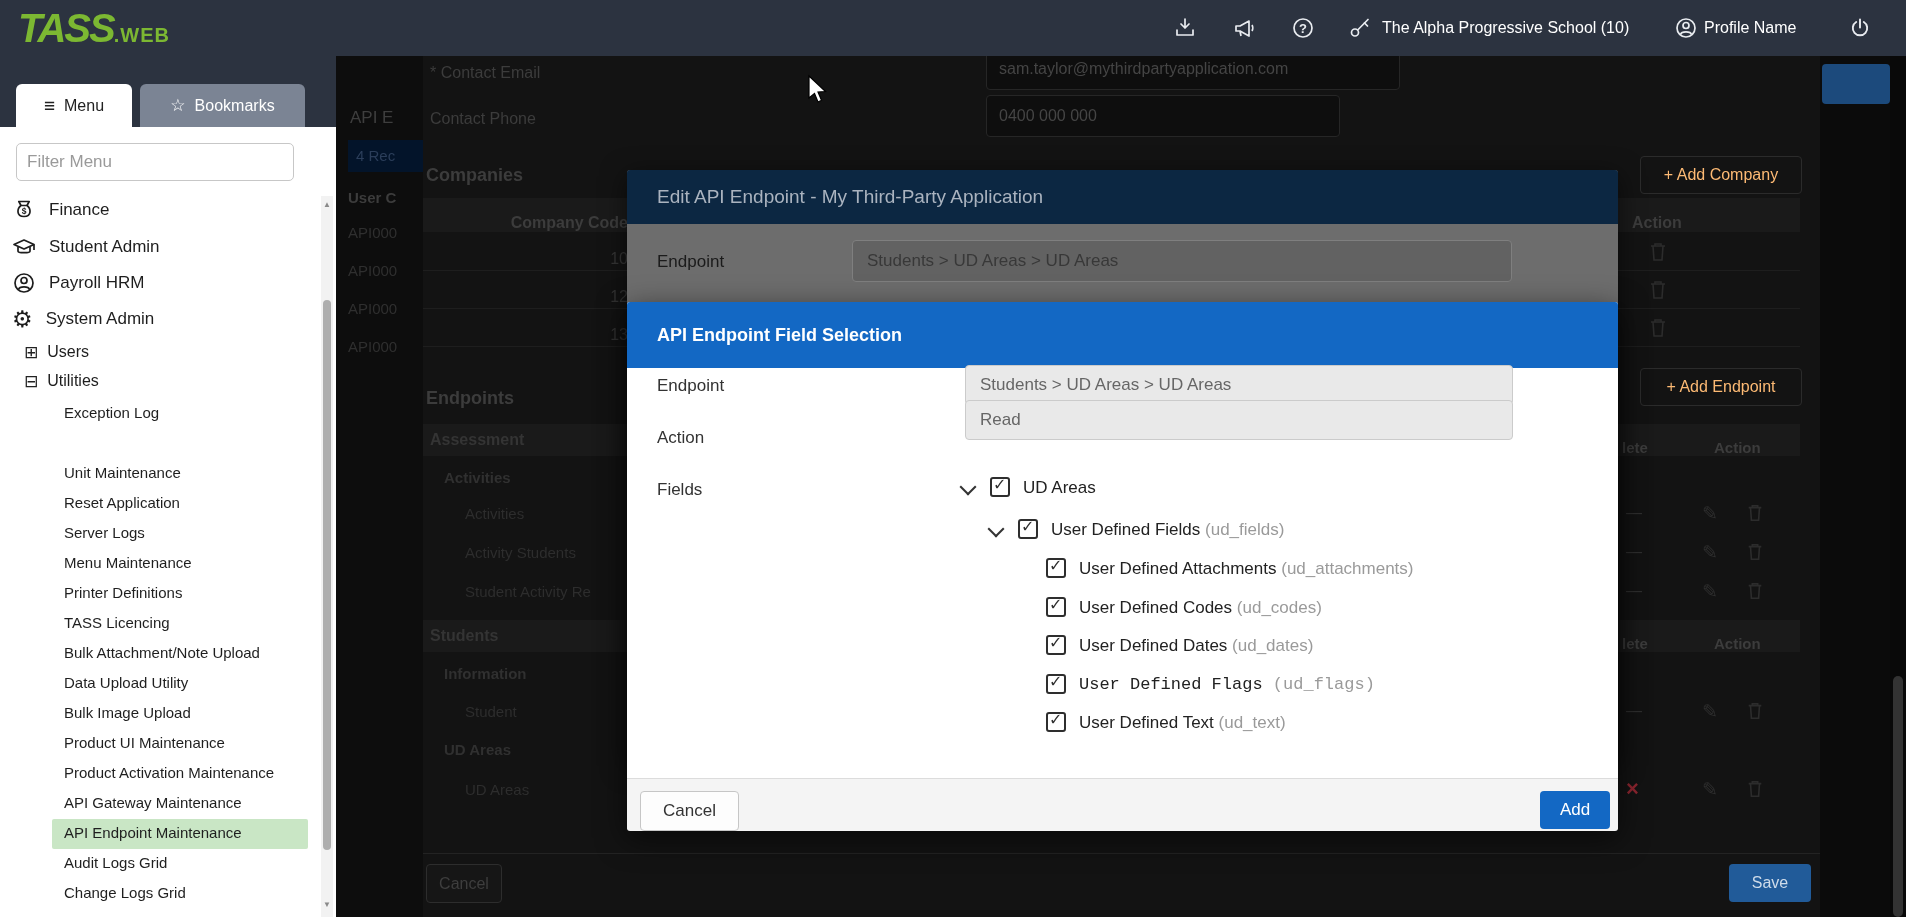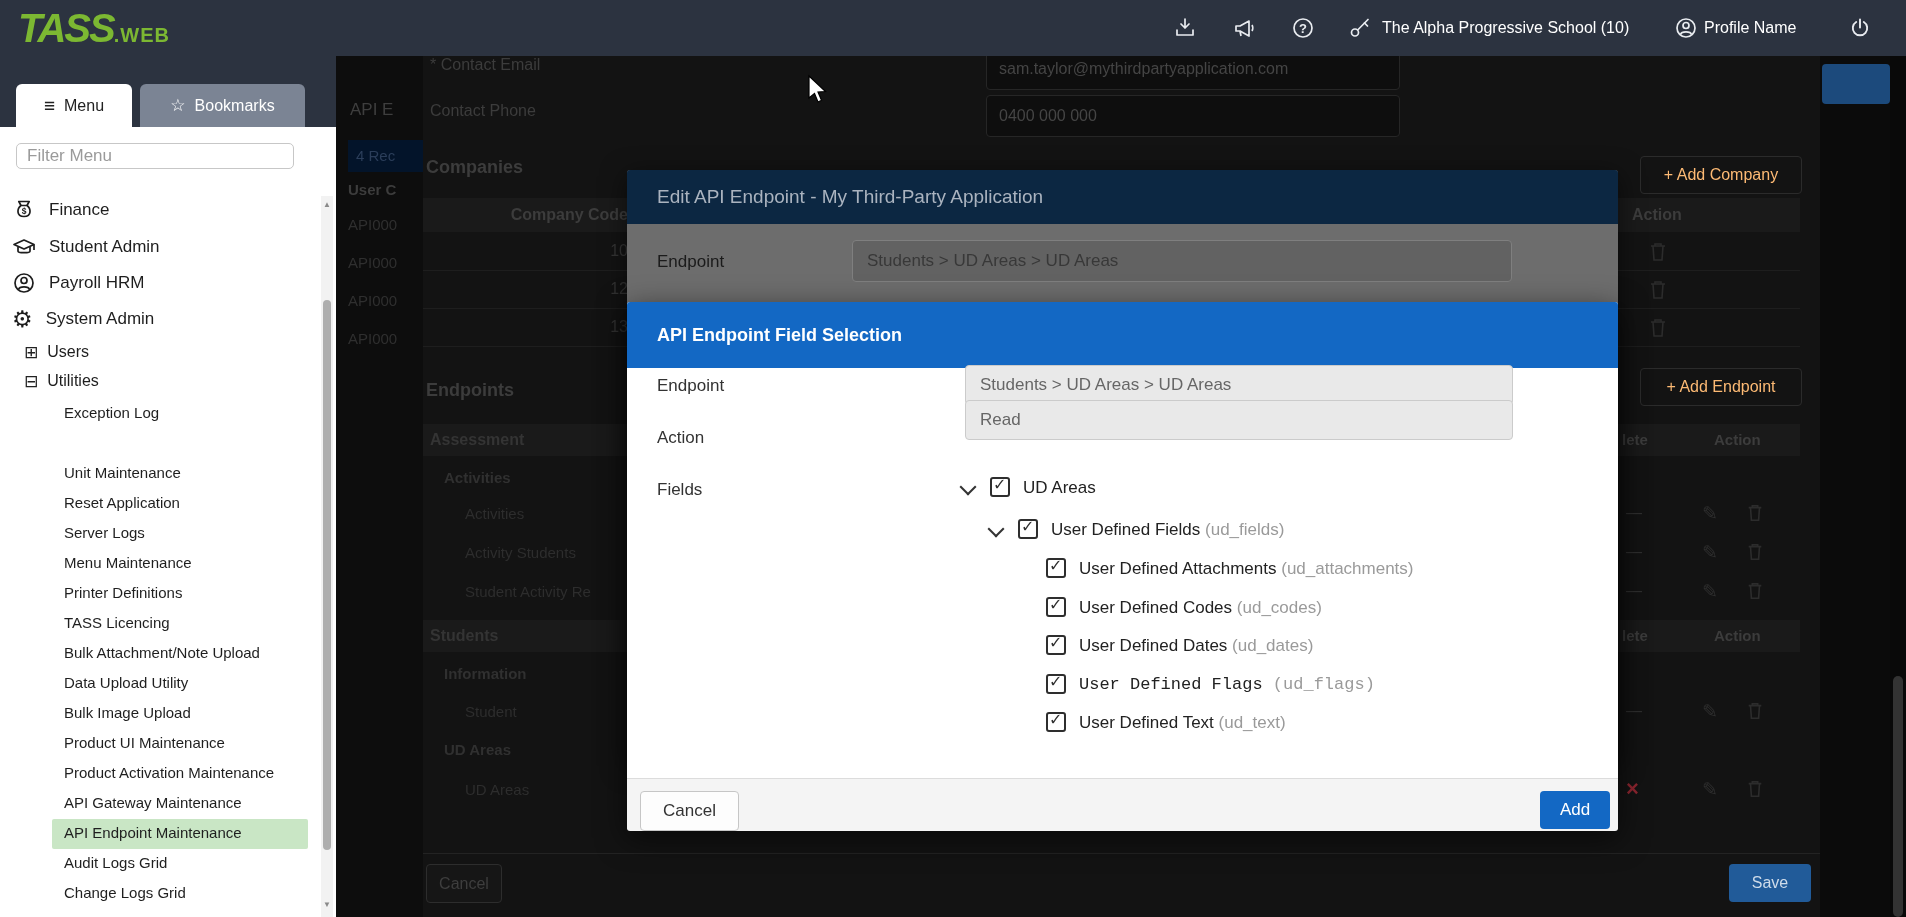--- a/index.html
+++ b/index.html
@@ -15,38 +15,38 @@
   .logo-suffix{font-size:20px;font-weight:bold;color:#7cb832;letter-spacing:1px;}
   .tb-ico{top:16px;width:24px;height:24px;z-index:31;}
   .tb-txt{top:19px;color:#fff;font-size:16px;z-index:31;}
   
   .tab{top:84px;height:43px;border-radius:6px 6px 0 0;display:flex;align-items:center;
        justify-content:center;gap:9px;font-size:16px;z-index:31;cursor:default;}
   #tab-menu{left:16px;width:116px;background:#fff;color:#222;}
   #tab-bookmarks{left:140px;width:165px;background:#7b8494;color:#fff;}
   
   #sidebar{left:0;top:127px;width:336px;height:790px;background:#fff;z-index:30;}
-  #filter-input{position:absolute;left:16px;top:16px;width:278px;height:26px;border:1px solid #c7c7c7;
+  #filter-input{position:absolute;left:16px;top:16px;width:278px;height:38px;border:1px solid #c7c7c7;
        border-radius:5px;font-size:17px;padding:0 10px;color:#333;outline:none;box-sizing:border-box;
        font-family:inherit;}
   #filter-input::placeholder{color:#9a9a9a;}
   .mod-row{position:absolute;left:12px;height:30px;display:flex;align-items:center;gap:13px;
        font-size:17px;color:#1e1e1e;width:300px;}
   .sub-row{position:absolute;left:24px;height:28px;display:flex;align-items:center;gap:9px;
        font-size:16px;color:#1e1e1e;width:290px;}
   .boxchar{font-size:17px;color:#222;line-height:1;}
   .uitem{position:absolute;left:64px;height:28px;line-height:28px;font-size:15px;color:#1f1f1f;
        width:250px;z-index:2;}
   #active-bg{left:52px;top:819px;width:256px;height:30px;background:#c9e6c5;border-radius:2px;z-index:1;}
   
   #sb-track{left:321px;top:196px;width:12px;height:721px;background:#f2f2f2;z-index:32;}
   #sb-thumb{left:323px;top:300px;width:8px;height:550px;background:#aeaeae;border-radius:4px;z-index:33;}
   .sb-arrow{left:322px;width:10px;text-align:center;font-size:8px;color:#8a8a8a;z-index:33;}
   
-  .bg-label{position:absolute;font-size:16px;color:#3c3c3c;white-space:nowrap;}
+  .bg-label{position:absolute;font-size:16px;color:#3c3c3c;white-space:nowrap;margin-top:8px;}
   .bg-input{position:absolute;background:#0e0e0e;border:1px solid #262626;border-radius:4px;
        display:flex;align-items:center;padding-left:12px;font-size:16px;color:#454545;box-sizing:border-box;}
   .bg-band{position:absolute;background:#1a1a1a;}
   .bg-bold{font-weight:bold;color:#3c3c3c;}
   .bg-btn{position:absolute;border:1px solid #2b2b2b;border-radius:4px;display:flex;align-items:center;
        justify-content:center;font-size:16px;color:#fdba74;background:transparent;}
   .bg-sep{position:absolute;height:1px;background:#1e1e1e;}
   .ep-group{position:absolute;font-size:16px;font-weight:bold;color:#343434;white-space:nowrap;}
   .ep-sub{position:absolute;font-size:15px;font-weight:bold;color:#303030;white-space:nowrap;}
   .ep-leaf{position:absolute;font-size:15px;color:#2d2d2d;white-space:nowrap;}
@@ -105,21 +105,21 @@
   <div class="bg-label" style="left:350px;top:100px;width:64px;overflow:hidden;color:#3e3e3e;font-size:17px;">API E</div>
 
   <div class="bg-label" style="left:430px;top:56px;">
     <span>*</span>
     <span>Contact Email</span>
   </div>
   <div class="bg-input" style="left:986px;top:48px;width:414px;height:42px;">
     <span>sam.taylor@mythirdpartyapplication.com</span>
   </div>
   <div class="bg-label" style="left:430px;top:102px;">Contact Phone</div>
-  <div class="bg-input" style="left:986px;top:95px;width:414px;height:42px;">
+  <div class="bg-input" style="left:986px;top:95px;width:354px;height:42px;">
     <span>0400 000 000</span>
   </div>
 
   <div class="abs" style="left:348px;top:140px;width:75px;height:32px;background:#03142a;overflow:hidden;">
     <span style="position:absolute;left:8px;top:7px;font-size:15px;color:#2b3e5a;white-space:nowrap;">4 Rec</span>
   </div>
   <div class="bg-label bg-bold" style="left:348px;top:181px;font-size:15px;width:70px;overflow:hidden;">User C</div>
   <div class="bg-label" style="left:348px;top:216px;font-size:15px;color:#2f2f2f;">API000</div>
   <div class="bg-label" style="left:348px;top:254px;font-size:15px;color:#2f2f2f;">API000</div>
   <div class="bg-label" style="left:348px;top:292px;font-size:15px;color:#2f2f2f;">API000</div>

